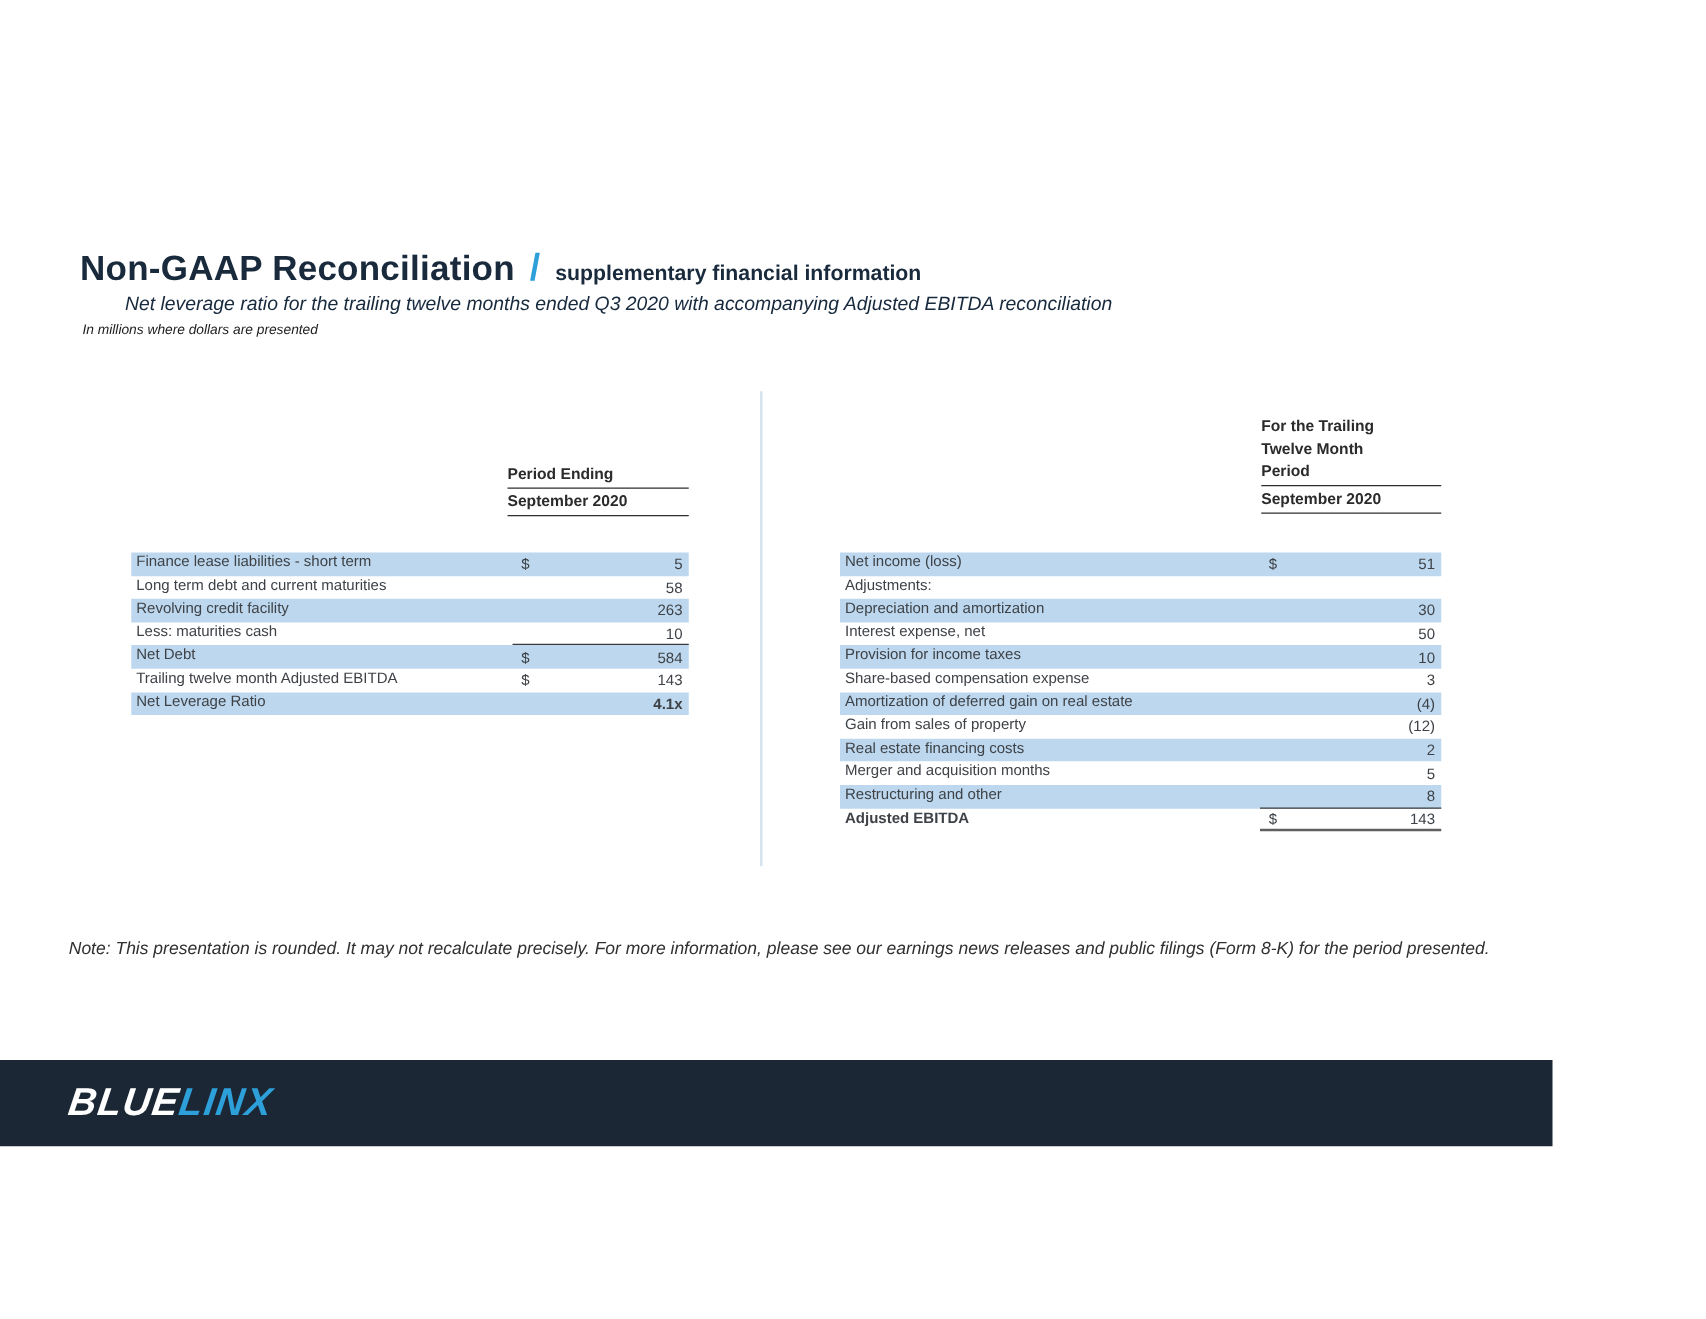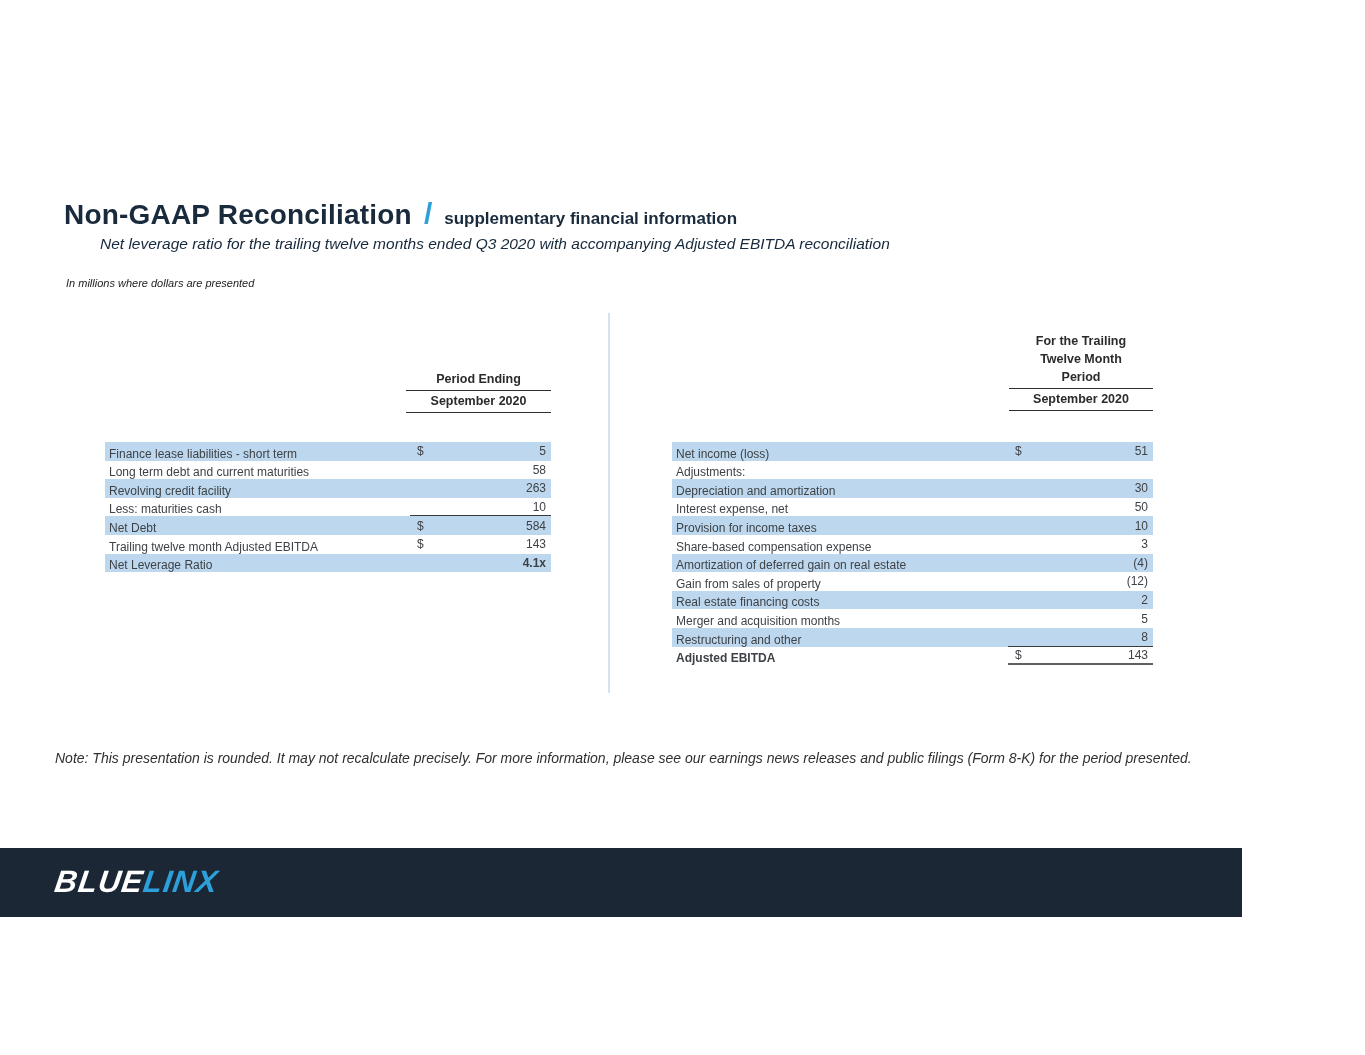--- a/index.html
+++ b/index.html
@@ -16,42 +16,42 @@
     position:relative;width:1242px;height:1055px;background:#ffffff;overflow:hidden;
     font-family:"Liberation Sans", sans-serif;
   }
 
   
   .title-line{position:absolute;left:64px;top:192px;display:flex;align-items:baseline;white-space:nowrap;}
   .title-main{font-size:28px;font-weight:bold;color:var(--title-color);letter-spacing:.2px;}
   .title-sep{font-size:30px;font-weight:bold;color:var(--accent);margin:0 12px;}
   .title-suffix{font-size:17px;font-weight:bold;color:var(--title-color);margin-top:17px;}
   .subtitle{position:absolute;left:64px;top:235px;font-size:15.5px;font-style:italic;color:#17293C;white-space:nowrap;margin-left:36px;}
-  .units-note{position:absolute;left:66px;top:277px;font-size:11px;font-style:italic;color:#1b1b1b;white-space:nowrap;}
+  .units-note{position:absolute;left:66px;top:258px;font-size:11px;font-style:italic;color:#1b1b1b;white-space:nowrap;}
 
   
   .vdivider{position:absolute;left:608px;top:313px;width:2px;height:380px;background:#D5E3F1;}
 
   
   .fintable{position:absolute;}
   .ltable{left:105px;top:368px;width:446px;height:230px;}
   .rtable{left:672px;top:330px;width:481px;height:340px;}
 
-  .thead{position:absolute;font-size:12.5px;font-weight:bold;color:#2B2B2B;text-align:center;}
+  .thead{position:absolute;font-size:12.5px;font-weight:bold;color:#2B2B2B;text-align:left;}
   .ltable .thead{left:301px;top:2px;width:145px;}
   .rtable .thead{left:337px;top:2px;width:144px;}
   .hdr-lines{border-bottom:1.5px solid var(--rule);padding-bottom:2px;}
   .hdr-lines div{line-height:18px;}
   .hdr-period{border-bottom:1.5px solid var(--rule);padding:1px 0 2px;line-height:18px;}
 
   .t-body{position:absolute;left:0;width:100%;}
   .ltable .t-body{top:74px;}
   .rtable .t-body{top:112px;}
 
-  .trow{display:flex;align-items:flex-end;height:18.6px;font-size:12px;color:var(--table-text);}
+  .trow{display:flex;align-items:flex-start;height:18.6px;font-size:12px;color:var(--table-text);}
   .trow.shaded{background:var(--shade);}
   .tlbl{flex:1;padding-left:4px;white-space:nowrap;overflow:hidden;}
   .tamt{display:flex;justify-content:space-between;align-items:center;height:100%;padding:0 5px 0 7px;}
   .ltable .tamt{width:141px;}
   .rtable .tamt{width:145px;}
   .tamt.line-thin{border-bottom:1.5px solid #3B3B3B;}
   .tamt.line-thick{border-bottom:2.5px solid #606060;}
   .b{font-weight:bold;}
 
   

